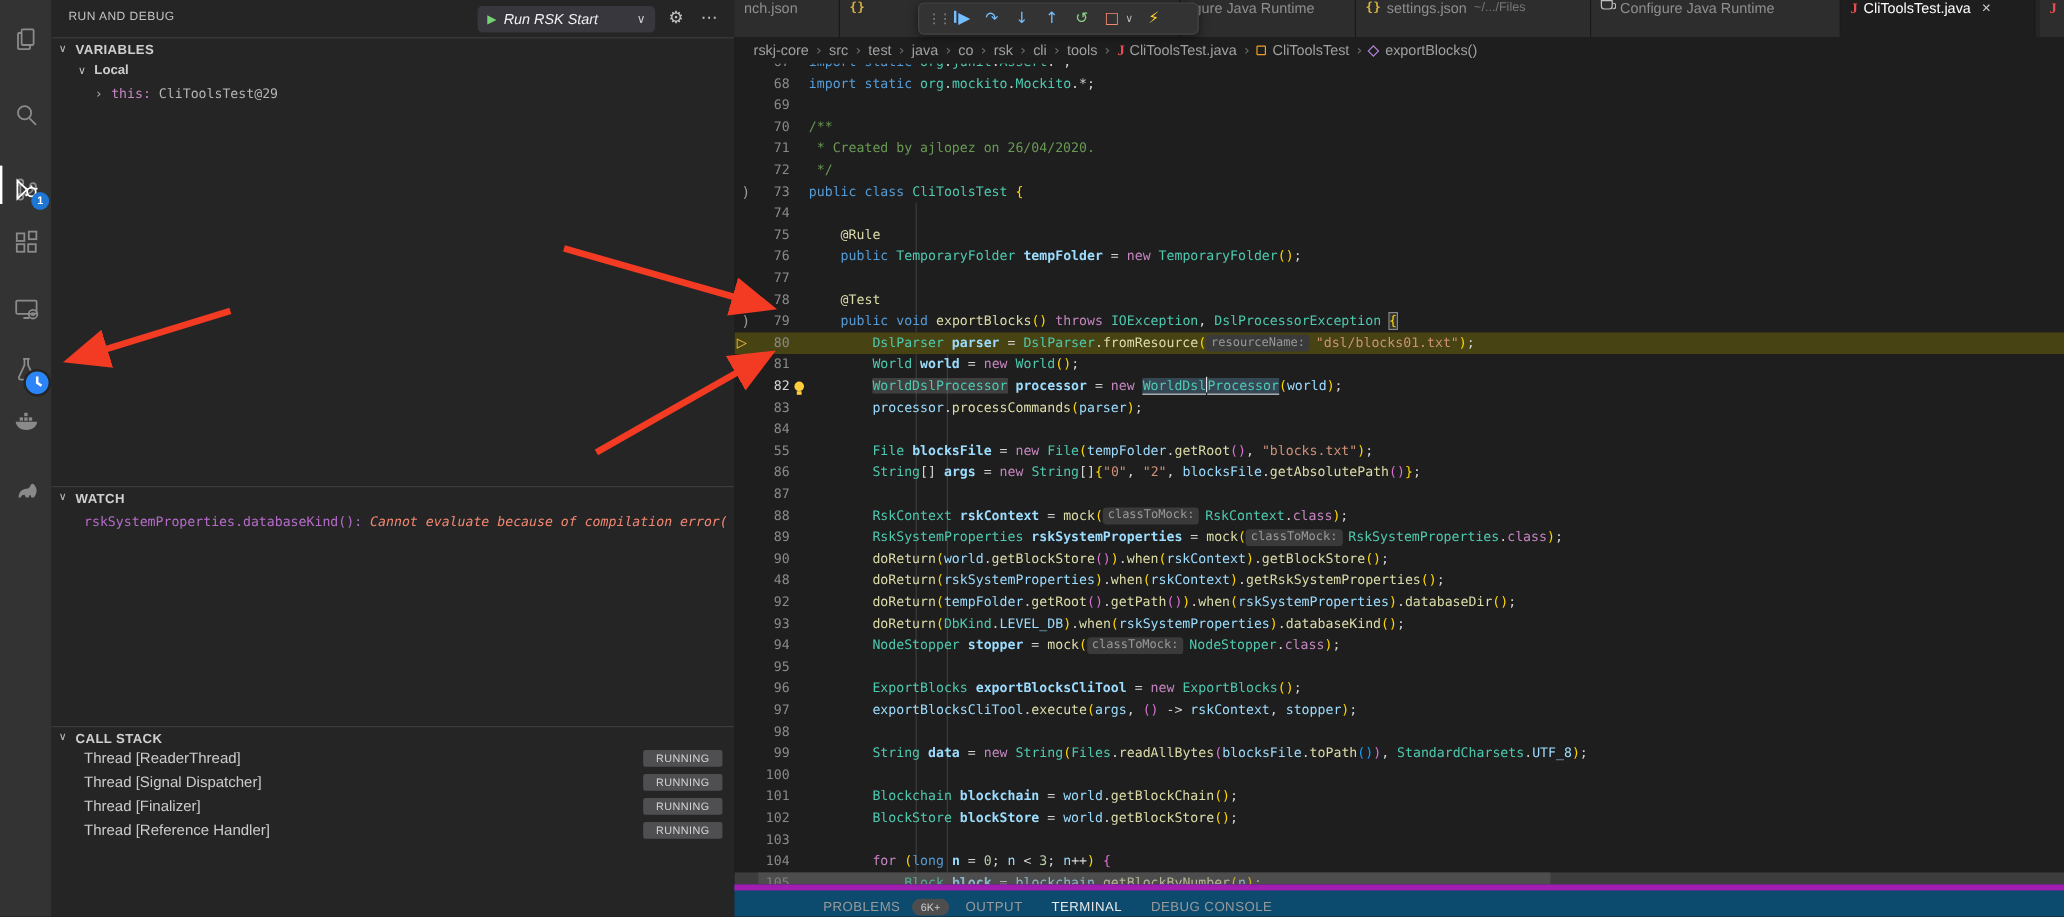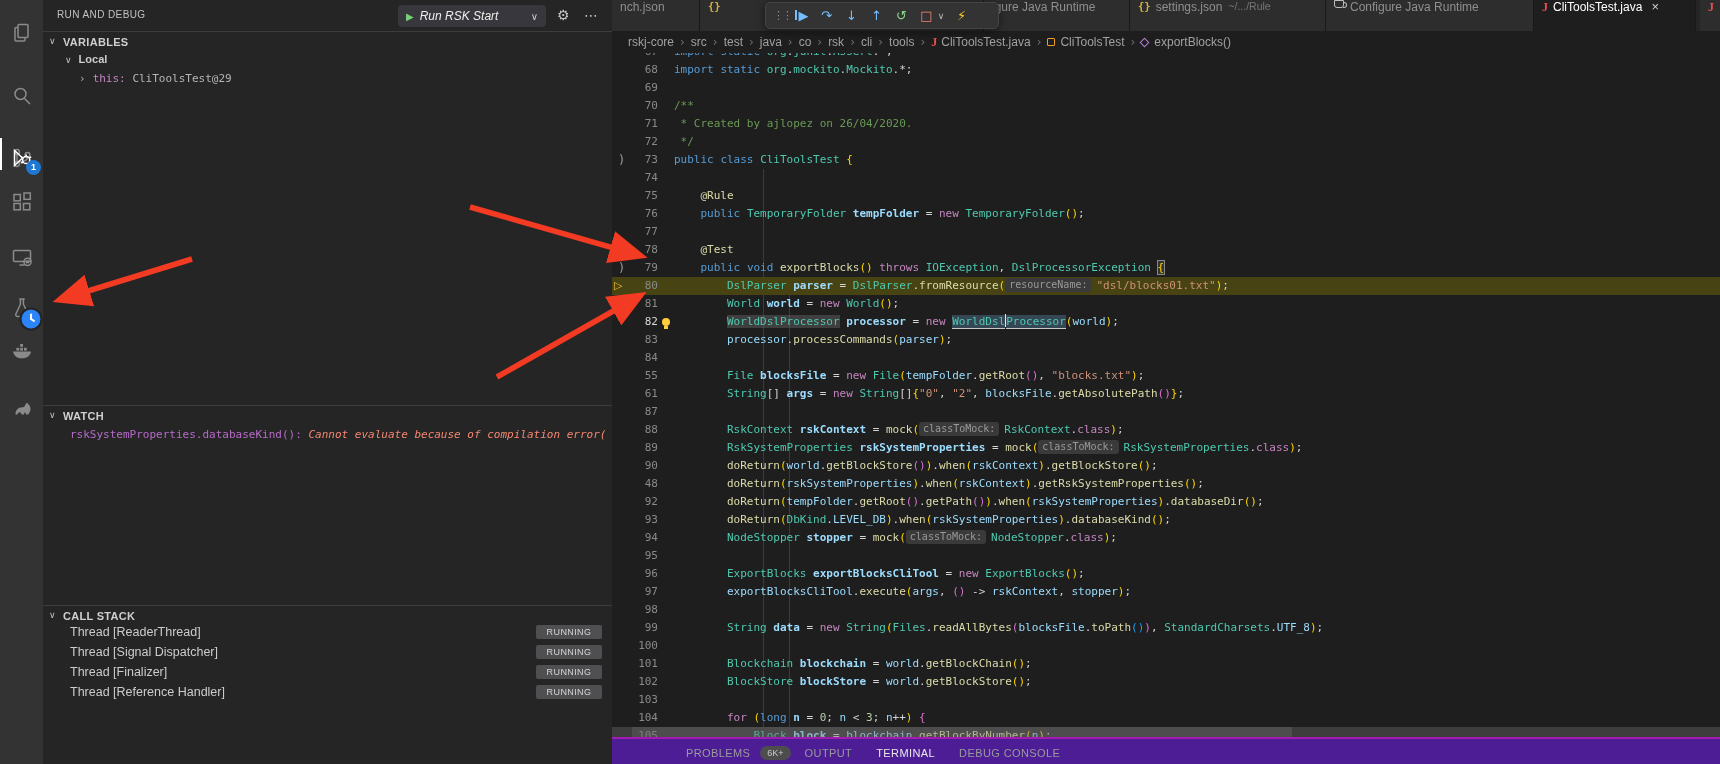--- a/index.html
+++ b/index.html
@@ -103,21 +103,21 @@
   .tk.p { color:#ffd602; } .tk.q { color:#da70d6; } .tk.r { color:#179fff; }
   .tk.bm { color:#ffd602; outline:1px solid #888; background:rgba(120,120,120,.25); }
   .tk.h1 { background:rgba(110,110,110,.42); }
   .tk.h2 { background:rgba(72,104,130,.55); border-bottom:1px solid #c8c8c8; }
   .inlay { display:inline-block; background:#3a3a3a; color:#999999; border-radius:3px; padding:0 4px; margin-right:5px;
     font-size:10px; line-height:14px; vertical-align:1px; font-family:"DejaVu Sans Mono",monospace; }
   .cur { display:inline-block; width:0; border-left:1.4px solid #e8e8e8; height:13px; vertical-align:-2px; }
   #hscroll { position:absolute; left:20px; top:727px; width:660px; height:10px; background:rgba(110,110,110,.35); z-index:2; }
 
   
-  #panel { position:absolute; left:0; top:737px; width:1108px; height:27px; background:#4c1d95; border-top:2px solid #a21caf; z-index:6; }
+  #panel { position:absolute; left:0; top:737px; width:1108px; height:27px; background:#0c4a6e; border-top:5px solid #a21caf; z-index:6; }
   #panel-tabs { position:absolute; left:74px; top:0; height:27px; display:flex; align-items:center; }
   .ptab { font-size:11px; color:#9a9a9a; letter-spacing:.4px; margin-right:24px; cursor:pointer; white-space:nowrap; }
   .ptab.active { color:#e8e8e8; }
   .pbadge { background:#4d4d4d; color:#cccccc; font-size:9px; border-radius:9px; padding:2px 7px; margin:0 14px 0 -14px; cursor:pointer; }
 
   
   #arrows { position:absolute; left:0; top:0; width:1720px; height:764px; z-index:60; pointer-events:none; }
 </style>
 </head>
 <body>
@@ -328,21 +328,21 @@
         </div>
         <div class="cl" style="top: 349px;">
           <span class="g-num">84</span>
           <span class="ct"></span>
         </div>
         <div class="cl" style="top: 367px;">
           <span class="g-num">55</span>
           <span class="ct"><span class="tk w">        </span><span class="tk t">File</span><span class="tk w"> </span><span class="tk b">blocksFile</span><span class="tk w"> = </span><span class="tk c">new</span><span class="tk w"> </span><span class="tk t">File</span><span class="tk p">(</span><span class="tk v">tempFolder</span><span class="tk w">.</span><span class="tk f">getRoot</span><span class="tk q">()</span><span class="tk w">, </span><span class="tk s">"blocks.txt"</span><span class="tk p">)</span><span class="tk w">;</span></span>
         </div>
         <div class="cl" style="top: 385px;">
-          <span class="g-num">61</span>
+          <span class="g-num">86</span>
           <span class="ct"><span class="tk w">        </span><span class="tk t">String</span><span class="tk w">[] </span><span class="tk b">args</span><span class="tk w"> = </span><span class="tk c">new</span><span class="tk w"> </span><span class="tk t">String</span><span class="tk w">[]</span><span class="tk p">{</span><span class="tk s">"0"</span><span class="tk w">, </span><span class="tk s">"2"</span><span class="tk w">, </span><span class="tk v">blocksFile</span><span class="tk w">.</span><span class="tk f">getAbsolutePath</span><span class="tk q">()</span><span class="tk p">}</span><span class="tk w">;</span></span>
         </div>
         <div class="cl" style="top: 403px;">
           <span class="g-num">87</span>
           <span class="ct"></span>
         </div>
         <div class="cl" style="top: 421px;">
           <span class="g-num">88</span>
           <span class="ct"><span class="tk w">        </span><span class="tk t">RskContext</span><span class="tk w"> </span><span class="tk b">rskContext</span><span class="tk w"> = </span><span class="tk f">mock</span><span class="tk p">(</span><span class="inlay">classToMock:</span><span class="tk t">RskContext</span><span class="tk w">.</span><span class="tk c">class</span><span class="tk p">)</span><span class="tk w">;</span></span>
         </div>
@@ -422,21 +422,21 @@
         </div>
         <div class="tab" style="left: 88px; width: 284px;">
           <span class="ti-json">{}</span>
         </div>
         <div class="tab" style="left: 372px; width: 146px;">
           <span class="tlbl">igure Java Runtime</span>
         </div>
         <div class="tab" style="left: 518px; width: 196px;">
           <span class="ti-json">{}</span>
           <span class="tlbl">settings.json</span>
-          <span class="tdesc">~/.../Rule</span>
+          <span class="tdesc">~/.../Files</span>
         </div>
         <div class="tab" style="left: 714px; width: 208px;">
           <span class="ti-cup"></span>
           <span class="tlbl">Configure Java Runtime</span>
         </div>
         <div class="tab active" style="left: 922px; width: 162px;">
           <span class="ti-java">J</span>
           <span class="tlbl">CliToolsTest.java</span>
           <span class="close">×</span>
         </div>

